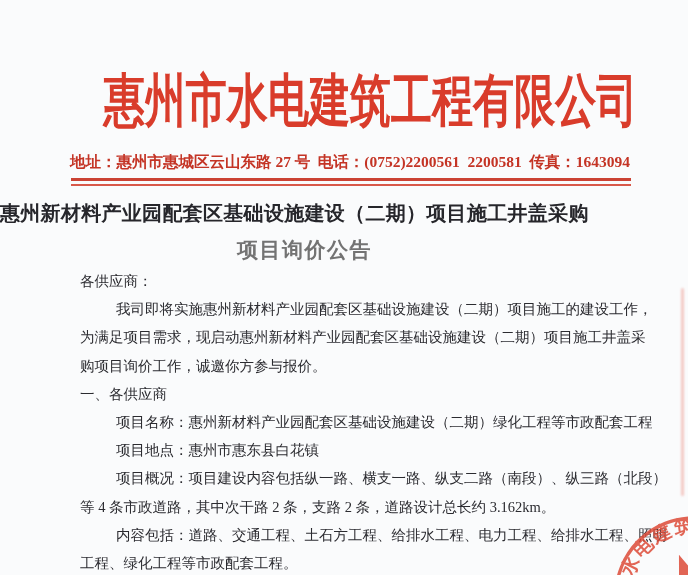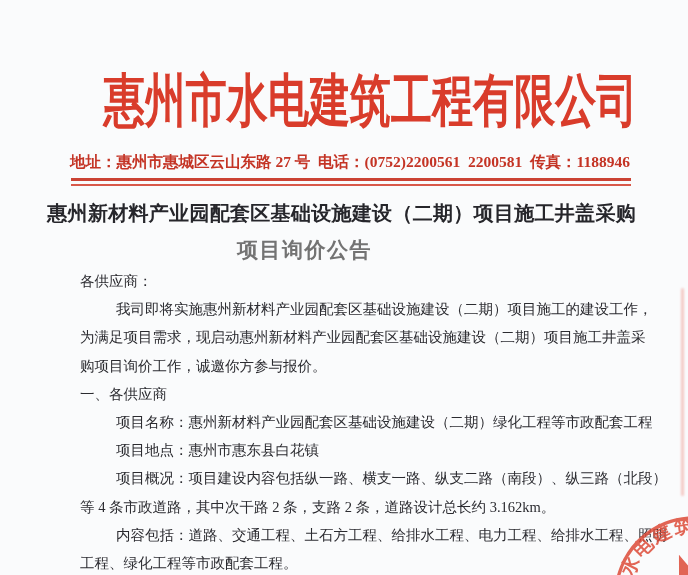--- a/index.html
+++ b/index.html
@@ -27,21 +27,21 @@
     position:absolute;top:151px;left:70px;width:560px;
     display:flex;justify-content:space-between;align-items:baseline;
     color:#c43425;font-weight:bold;font-size:15.5px;line-height:22px;
     white-space:nowrap;
   }
   .rule-thick{position:absolute;top:178px;left:71px;width:560px;height:3px;background:#cb4334;}
   .rule-thin{position:absolute;top:184px;left:71px;width:560px;height:2px;background:#d8594a;}
   
   .doc-title1{
     position:absolute;top:200px;left:0;width:636px;
-    text-align:right;white-space:nowrap;
+    text-align:left;white-space:nowrap;
     color:#26262b;font-weight:bold;font-size:20px;line-height:26px;
     letter-spacing:0.3px;
   }
   .doc-title2{
     position:absolute;top:237px;left:237px;
     white-space:nowrap;
     color:#737373;font-weight:bold;font-size:21px;line-height:27px;
     letter-spacing:1.5px;
   }
   
@@ -79,21 +79,21 @@
 <div class="page">
 
   <div class="company-name">
     <span class="squeeze">惠州市水电建筑工程有限公司</span>
   </div>
 
   <div class="info-line">
     <span>地址：惠州市惠城区云山东路 27 号</span>
     <span>电话：(0752)2200561</span>
     <span>2200581</span>
-    <span>传真：1188946</span>
+    <span>传真：1643094</span>
   </div>
 
   <div class="rule-thick"></div>
   <div class="rule-thin"></div>
 
   <div class="doc-title1">惠州新材料产业园配套区基础设施建设（二期）项目施工井盖采购</div>
   <div class="doc-title2">项目询价公告</div>
 
   <div class="doc-body">
 

